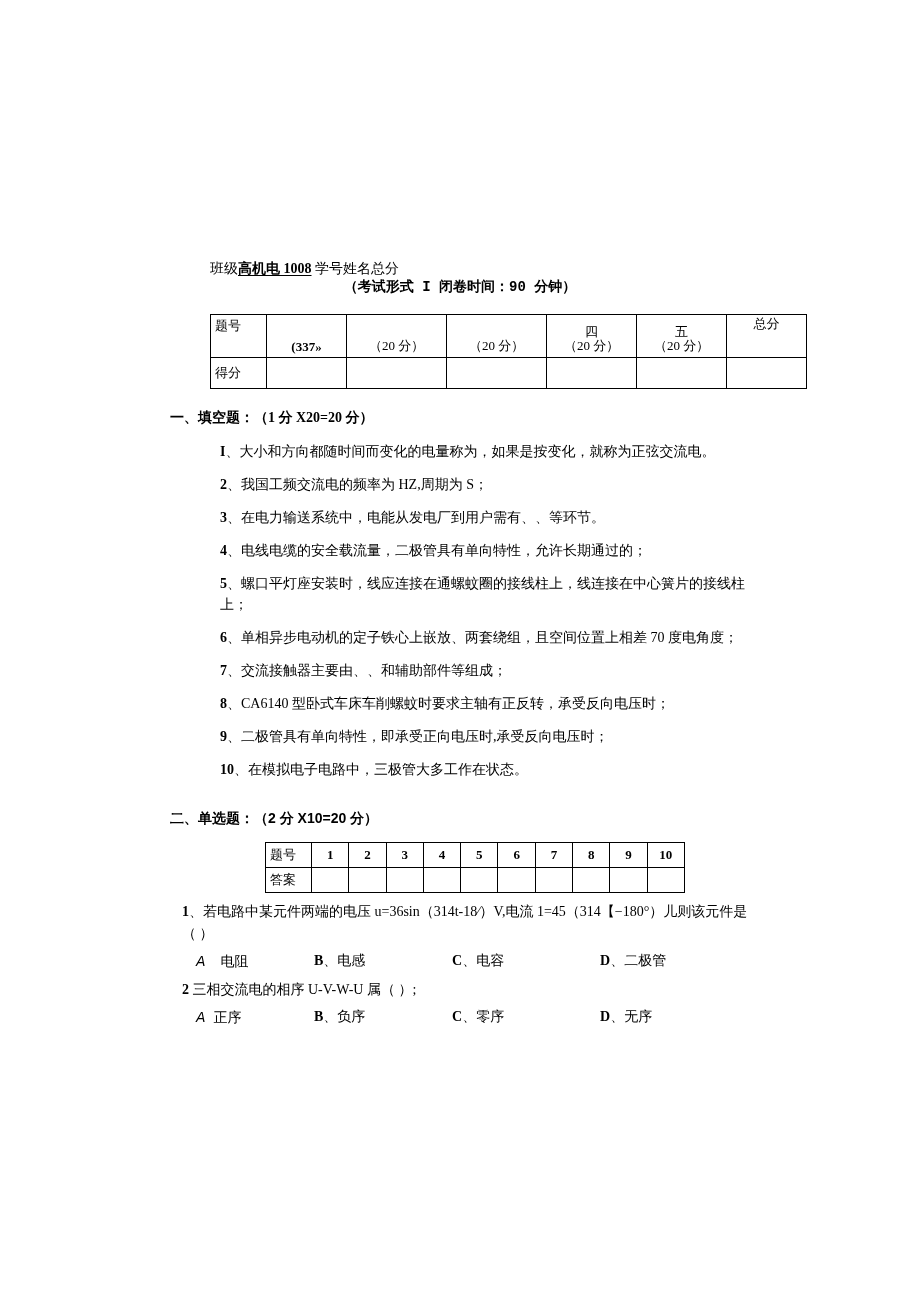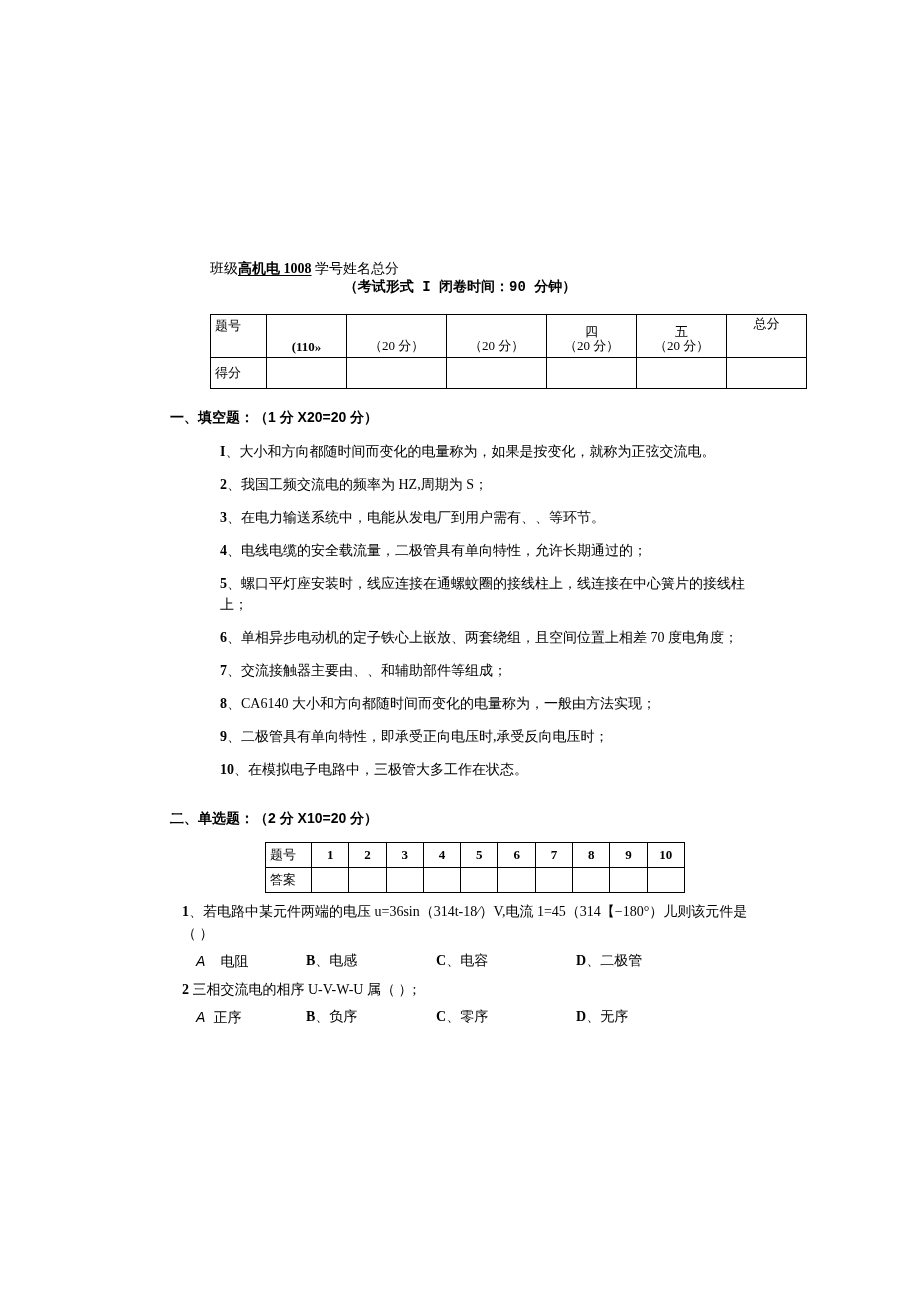--- a/index.html
+++ b/index.html
@@ -98,21 +98,21 @@
     margin-left: 12px;
   }
   .q-line {
     margin-bottom: 4px;
     line-height: 1.6;
   }
   .opts {
     display: flex;
     margin-left: 14px;
     margin-bottom: 6px;
-    gap: 0;
+    gap: 8px;
     line-height: 1.6;
   }
   .opts .opt-a { width: 110px; }
   .opts .opt-b { width: 130px; }
   .opts .opt-c { width: 140px; }
   .opts .opt-d { width: 130px; }
   .opt-key {
     font-weight: bold;
     font-family: "Times New Roman", serif;
   }
@@ -146,21 +146,21 @@
         <col style="width:100px">
         <col style="width:90px">
         <col style="width:90px">
         <col style="width:80px">
     </colgroup>
     <tbody>
         <tr class="header-row">
       <td class="left-align" style="vertical-align:top;padding-top:2px;">题号</td>
       <td>
             <div style="height:14px;"></div>
-            <div class="bold">(110»</div>
+            <div class="bold">(337»</div>
           </td>
       <td>
             <div style="height:14px;"></div>
             <div>（20 分）</div>
           </td>
       <td>
             <div style="height:14px;"></div>
             <div>（20 分）</div>
           </td>
       <td>
@@ -179,32 +179,32 @@
       <td></td>
       <td></td>
       <td></td>
       <td></td>
       <td></td>
     </tr>
   </tbody>
     </table>
 
   <div class="section-heading">
-    <span class="bold" style="font-family:Liberation Sans, sans-serif;">一、填空题：（1 分 X20=20 分）</span>
+    <span class="bold" style="font-family:Liberation Serif, serif;">一、填空题：（1 分 X20=20 分）</span>
   </div>
 
   <ol class="fill">
     <li><span class="num">I</span><span>、大小和方向都随时间而变化的电量称为，如果是按变化，就称为正弦交流电。</span></li>
     <li><span class="num">2</span><span>、我国工频交流电的频率为 HZ,周期为 S；</span></li>
     <li><span class="num">3</span><span>、在电力输送系统中，电能从发电厂到用户需有、、等环节。</span></li>
     <li><span class="num">4</span><span>、电线电缆的安全载流量，二极管具有单向特性，允许长期通过的；</span></li>
     <li><span class="num">5</span><span>、螺口平灯座安装时，线应连接在通螺蚊圈的接线柱上，线连接在中心簧片的接线柱上；</span></li>
     <li><span class="num">6</span><span>、单相异步电动机的定子铁心上嵌放、两套绕组，且空间位置上相差 70 度电角度；</span></li>
     <li><span class="num">7</span><span>、交流接触器主要由、、和辅助部件等组成；</span></li>
-    <li><span class="num">8</span><span>、CA6140 大小和方向都随时间而变化的电量称为，一般由方法实现；</span></li>
+    <li><span class="num">8</span><span>、CA6140 型卧式车床车削螺蚊时要求主轴有正反转，承受反向电压时；</span></li>
     <li><span class="num">9</span><span>、二极管具有单向特性，即承受正向电压时,承受反向电压时；</span></li>
     <li><span class="num">10</span><span>、在模拟电子电路中，三极管大多工作在状态。</span></li>
   </ol>
 
   <div class="section-heading" style="margin-top:30px;">
     <span class="bold" style="font-family:Liberation Sans, sans-serif;">二、单选题：（2 分 X10=20 分）</span>
   </div>
 
   <table class="mcq">
     <tbody>

